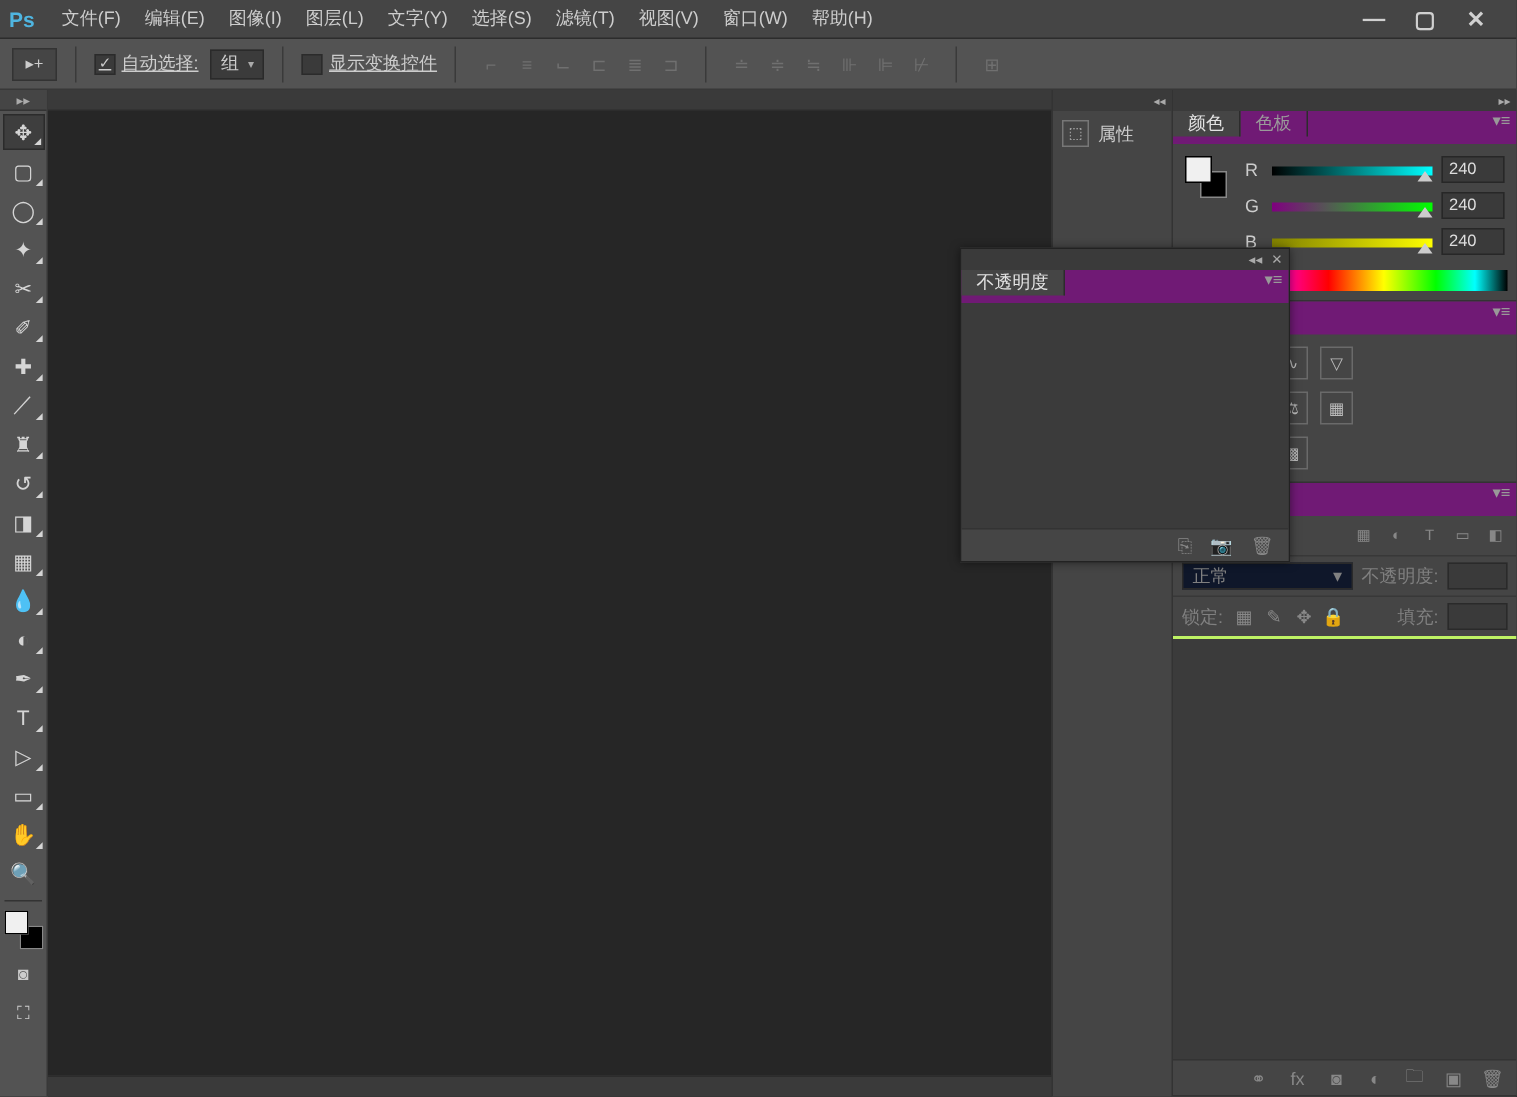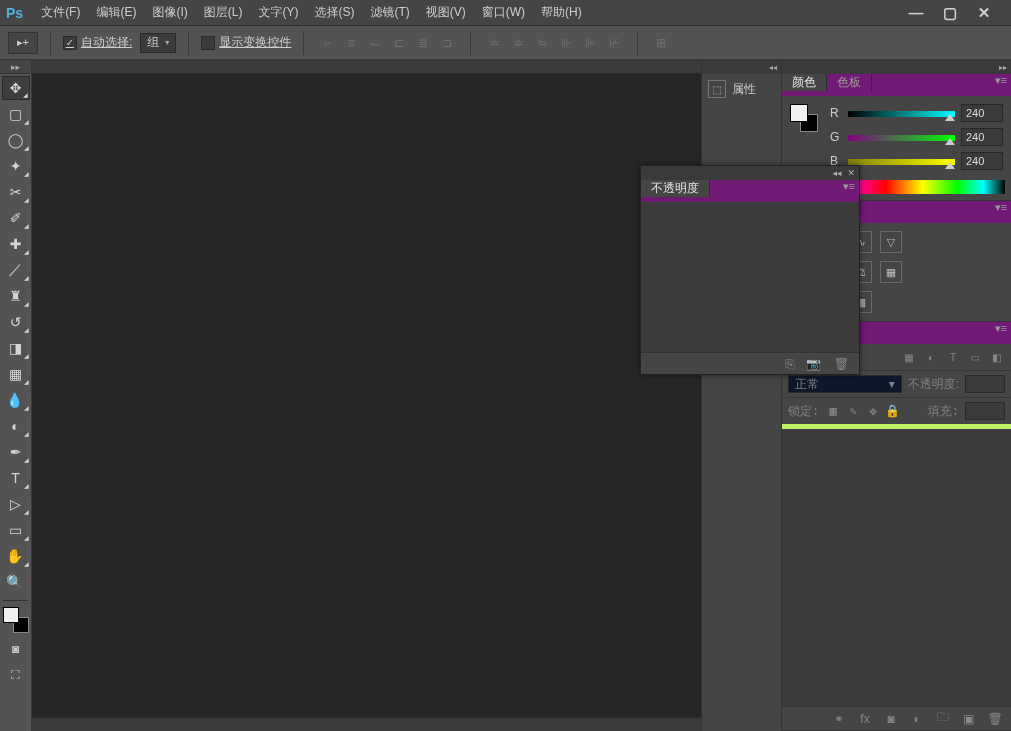--- a/index.html
+++ b/index.html
@@ -118,21 +118,21 @@
   
   .layers-panel{flex:1;display:flex;flex-direction:column;}
   .layer-filters{padding:4px 6px;display:flex;align-items:center;gap:4px;border-bottom:1px solid #383838;}
   .filter-drop{display:flex;align-items:center;gap:4px;background:#3a3a3a;border:1px solid #2a2a2a;height:18px;padding:0 6px;color:#ccc;font-size:11px;}
   .filter-drop .arrow{font-size:8px;}
   .filter-icons{display:flex;gap:6px;margin-left:auto;}
   .f-ic{width:16px;height:16px;display:flex;align-items:center;justify-content:center;color:#888;border:1px solid transparent;font-size:10px;}
   .blend-row{padding:4px 6px;display:flex;align-items:center;gap:6px;border-bottom:1px solid #383838;color:#808080;}
   .blend-drop{flex:1;background:#0f172a;border:1px solid #2a2a2a;height:18px;display:flex;align-items:center;padding:0 6px;justify-content:space-between;}
   .opacity-field{width:40px;height:18px;background:#3a3a3a;border:1px solid #2a2a2a;}
-  .lock-row{padding:4px 6px;display:flex;align-items:center;gap:6px;color:#808080;border-bottom:5px solid #bef264;font-family:Liberation Mono, monospace;}
+  .lock-row{padding:4px 6px;display:flex;align-items:center;gap:6px;color:#808080;border-bottom:2px solid #bef264;}
   .lock-icons{display:flex;gap:4px;}
   .lock-ic{width:16px;height:16px;display:flex;align-items:center;justify-content:center;color:#888;}
   .layer-list{flex:1;background:#3b3b3b;}
   .layer-footer{height:24px;background:#454545;border-top:1px solid #333;display:flex;align-items:center;justify-content:flex-end;gap:10px;padding:0 8px;}
   .lf-ic{width:16px;height:16px;color:#888;display:flex;align-items:center;justify-content:center;font-size:12px;}
   
   .history-panel{
     position:absolute; left:640px; top:165px; width:220px;
     background:#454545; border:1px solid #222; box-shadow:0 0 6px rgba(0,0,0,.5);
     z-index:50;

